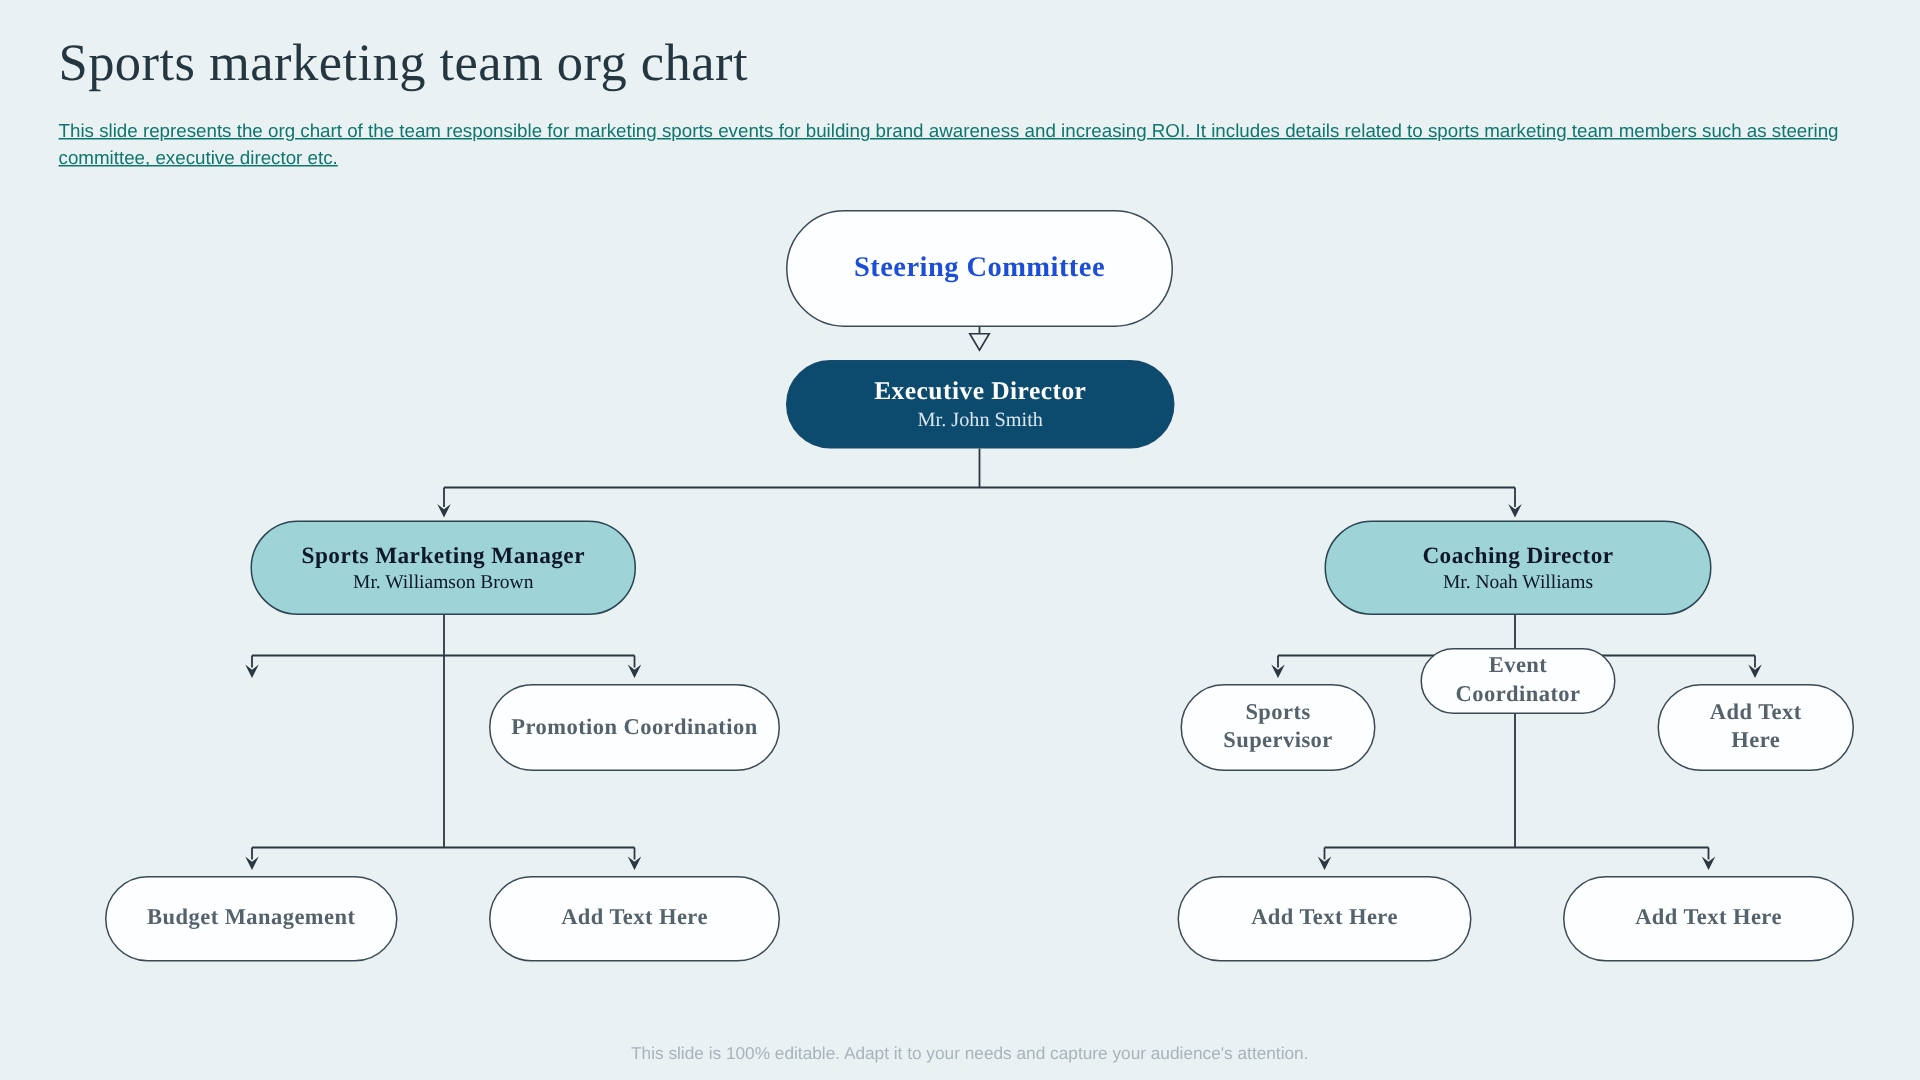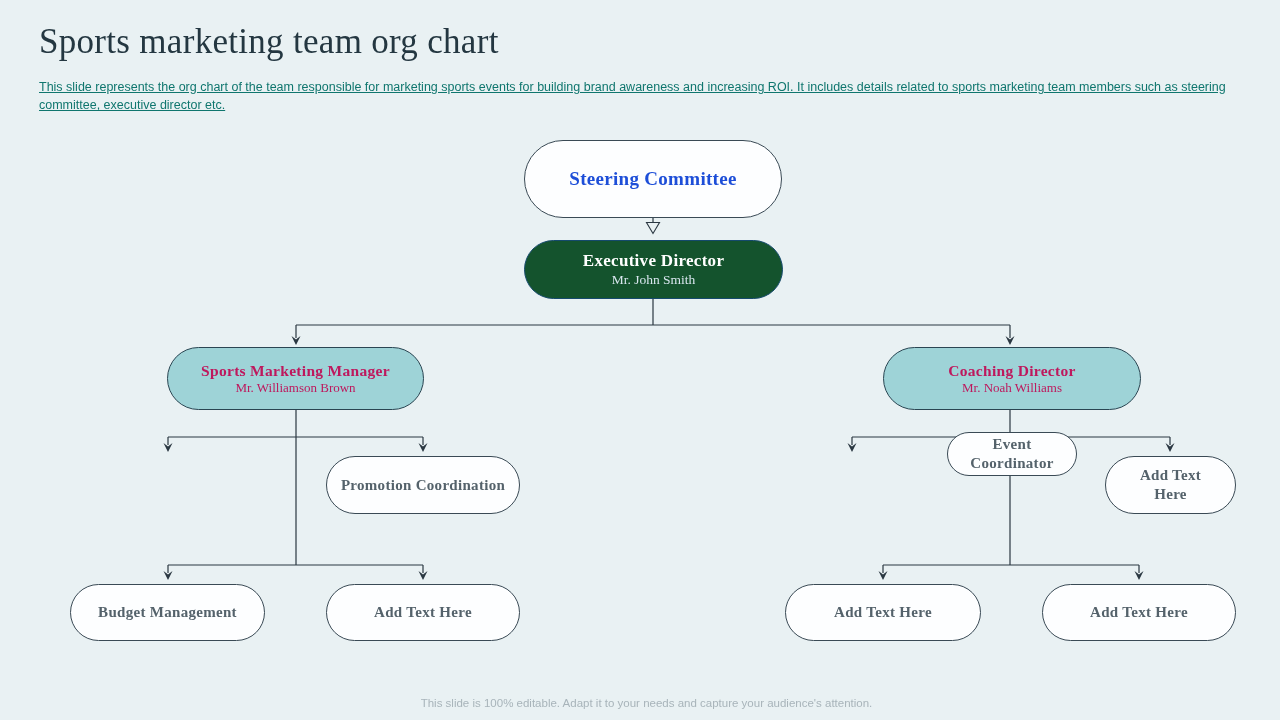--- a/index.html
+++ b/index.html
@@ -26,23 +26,23 @@
     position:absolute;box-sizing:border-box;
     border-radius:999px;
     display:flex;flex-direction:column;align-items:center;justify-content:center;
     text-align:center;
     font-family:"Liberation Serif","DejaVu Serif",serif;
     line-height:1.25;
   }
   .node .nt{font-weight:700;letter-spacing:0.3px;}
   .node .ns{font-weight:400;}
   .node-white{background:#fdfeff;border:1px solid #3a4a55;color:#54626b;}
-  .node-navy{background:#14532d;border:1px solid #154a6d;color:#ffffff;}
+  .node-navy{background:#0c4a6e;border:1px solid #154a6d;color:#ffffff;}
   .node-navy .ns{color:#d8e6ee;}
-  .node-teal{background:#9ed3d7;border:1px solid #2a4552;color:#be185d;}
+  .node-teal{background:#9ed3d7;border:1px solid #2a4552;color:#0f172a;}
   .node-steering{font-size:19px;color:#1d4ed8;letter-spacing:0.5px;}
   .node-exec .nt{font-size:17px;}
   .node-exec .ns{font-size:13.5px;}
   .node-mgr .nt{font-size:15.5px;}
   .node-mgr .ns{font-size:13px;}
   .node-sm .nt{font-size:15px;}
   .pad-narrow{padding:0 26px;}
 
   .footer-note{
     position:absolute;left:0;right:0;top:697px;
@@ -102,20 +102,23 @@
     </div>
     <div class="node node-teal node-mgr" style="left:870px;top:347px;width:258px;height:63px;">
       <span class="nt">Coaching Director</span>
       <span class="ns">Mr. Noah Williams</span>
     </div>
 
     <div class="node node-white node-sm" style="left:313px;top:456px;width:194px;height:58px;">
       <span class="nt">Promotion Coordination</span>
     </div>
 
+    <div class="node node-white node-sm pad-narrow" style="left:774px;top:456px;width:130px;height:58px;">
+      <span class="nt">Sports Supervisor</span>
+    </div>
     <div class="node node-white node-sm pad-narrow" style="left:934px;top:432px;width:130px;height:44px;">
       <span class="nt">Event Coordinator</span>
     </div>
     <div class="node node-white node-sm pad-narrow" style="left:1092px;top:456px;width:131px;height:58px;">
       <span class="nt">Add Text Here</span>
     </div>
 
     <div class="node node-white node-sm" style="left:57px;top:584px;width:195px;height:57px;text-align:center;">
       <span class="nt">Budget Management</span>
     </div>

